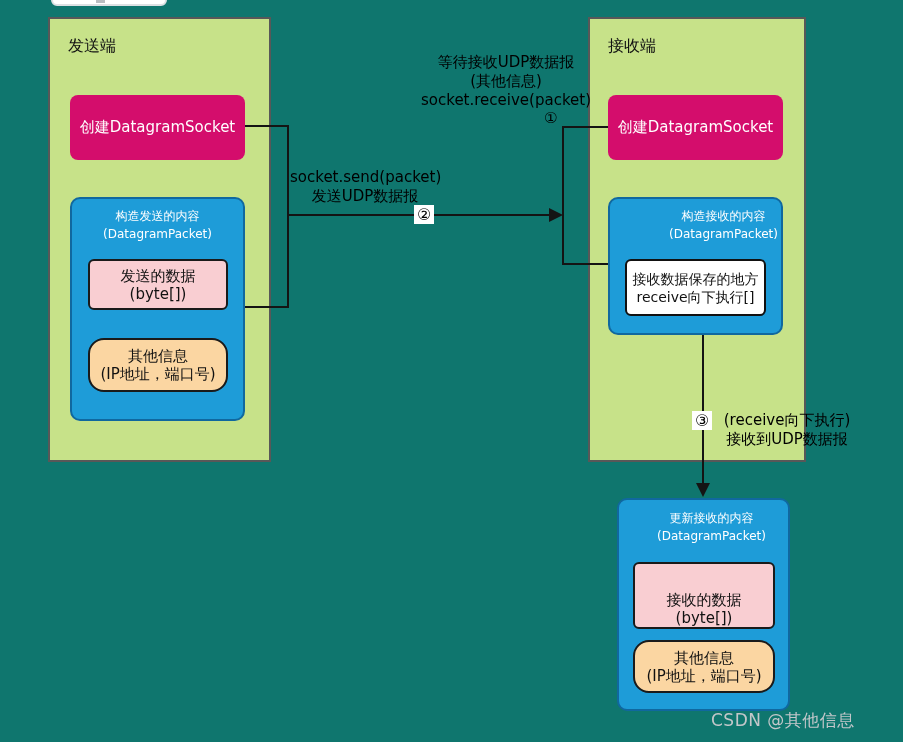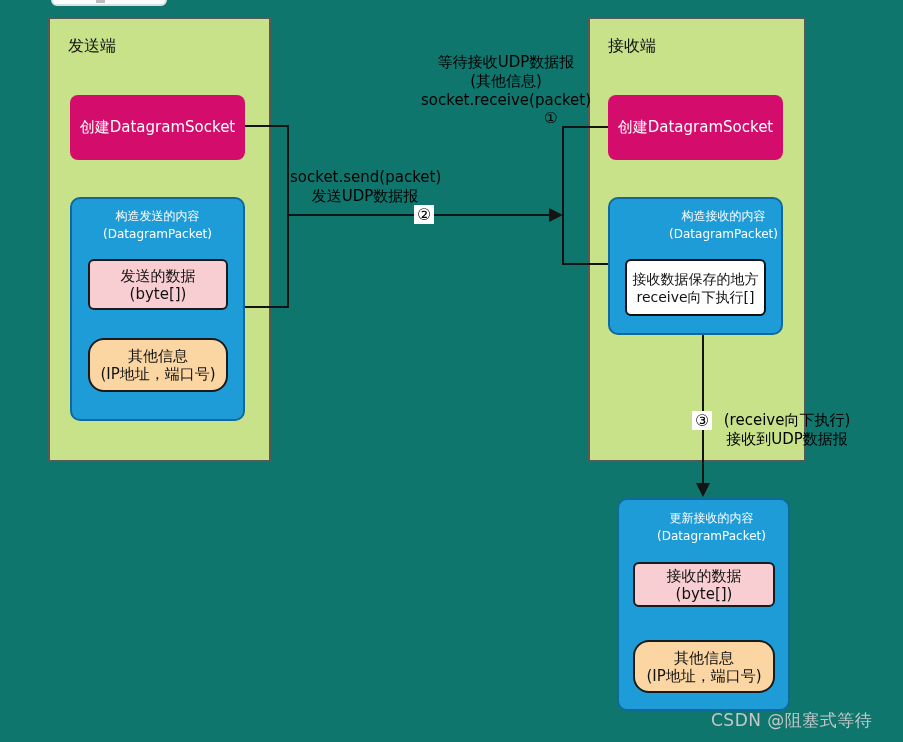--- a/index.html
+++ b/index.html
@@ -76,21 +76,21 @@
     <span>接收数据保存的地方</span>
     <span>receive向下执行[]</span>
   </div>
 
   <div class="abs blue-box" style="left:617px;top:498px;width:173px;height:213px;"></div>
   <div class="abs white-text" style="left:617px;top:509px;width:173px;margin-left:8px;">
     <span style="display:block">更新接收的内容</span>
     <span style="display:block">(DatagramPacket)</span>
   </div>
 
-  <div class="abs pink-box inner-label" style="left:633px;top:562px;width:142px;height:45px;">
+  <div class="abs pink-box inner-label" style="left:633px;top:562px;width:142px;height:67px;justify-content:flex-end;">
     <span>接收的数据</span>
     <span>(byte[])</span>
   </div>
 
   <div class="abs orange-box inner-label" style="left:633px;top:640px;width:142px;height:53px;">
     <span>其他信息</span>
     <span>(IP地址，端口号)</span>
   </div>
 
   <div class="abs line" style="left:245px;top:125px;width:44px;height:2px;"></div>
@@ -119,15 +119,15 @@
   <div class="abs note" style="left:290px;top:168px;width:150px;">
     <span style="display:block">socket.send(packet)</span>
     <span style="display:block">发送UDP数据报</span>
   </div>
 
   <div class="abs note" style="left:713px;top:411px;width:148px;">
     <span style="display:block">(receive向下执行)</span>
     <span style="display:block">接收到UDP数据报</span>
   </div>
 
-  <div class="abs watermark" style="left:711px;top:709px;">CSDN @阻塞式等待</div>
+  <div class="abs watermark" style="left:711px;top:709px;">CSDN @其他信息</div>
 
 </div>
 
 </body></html>

